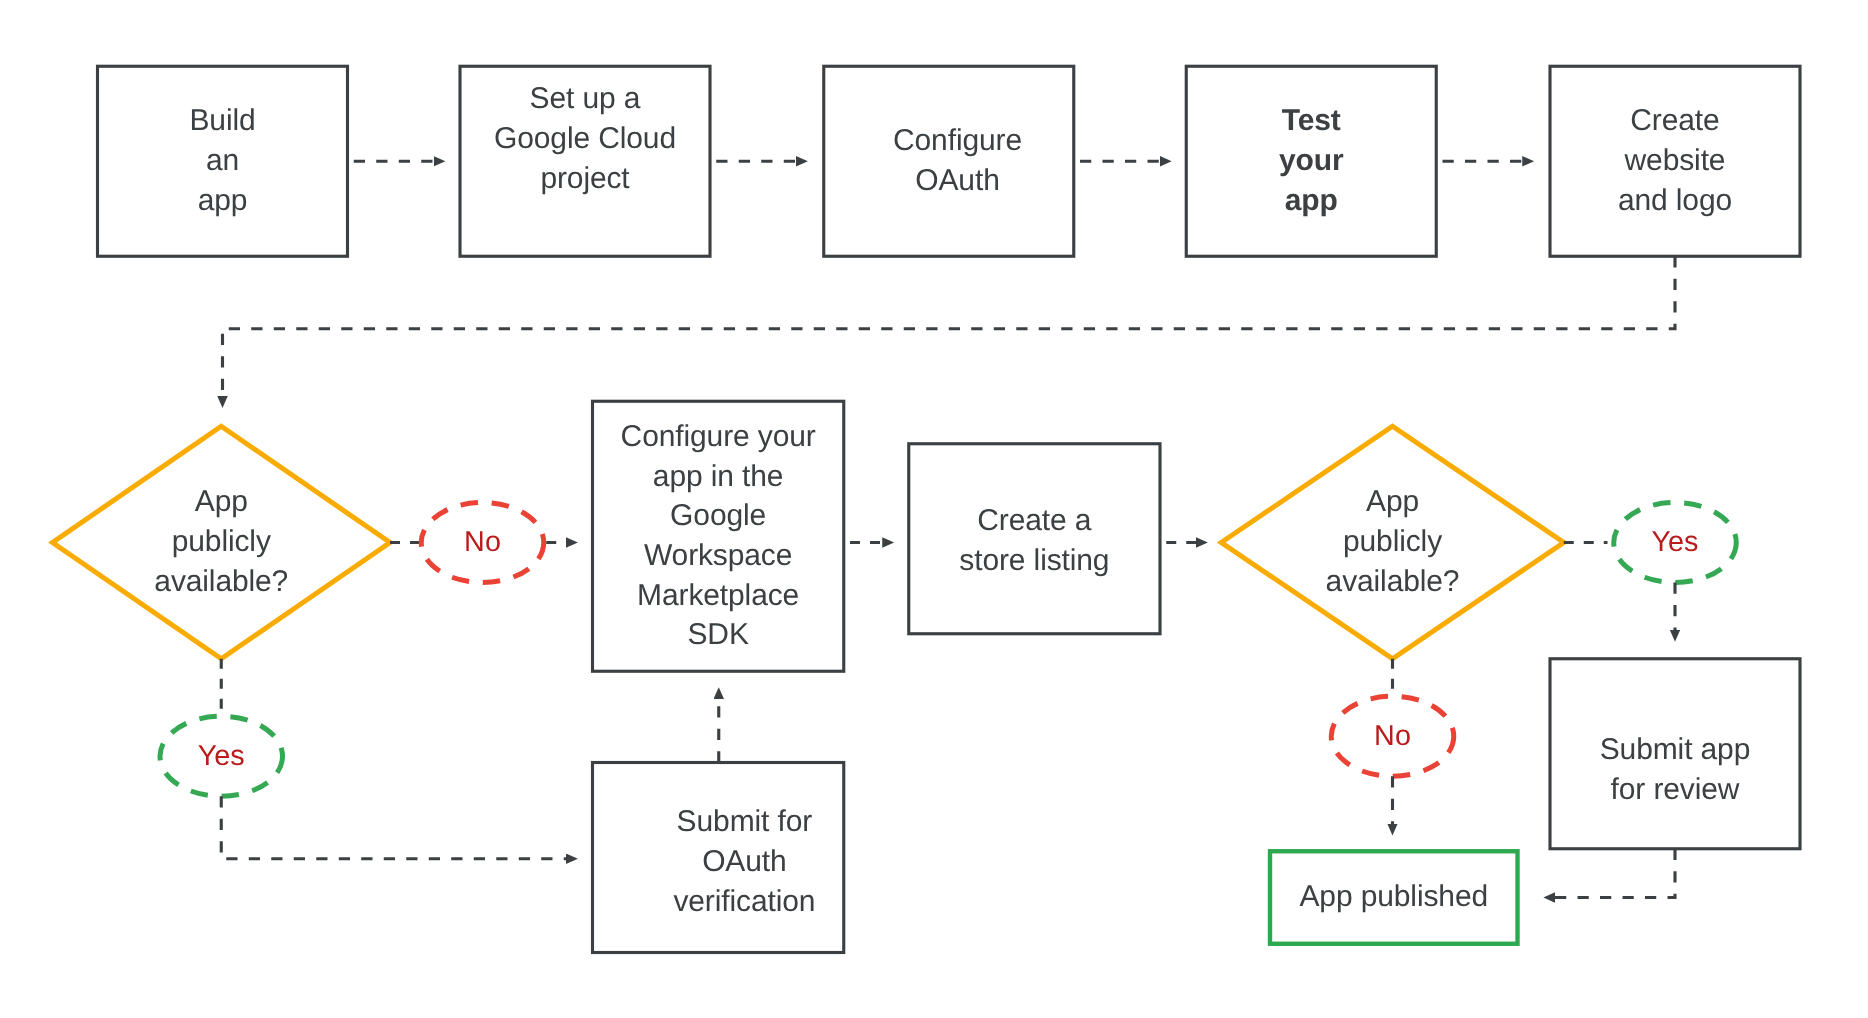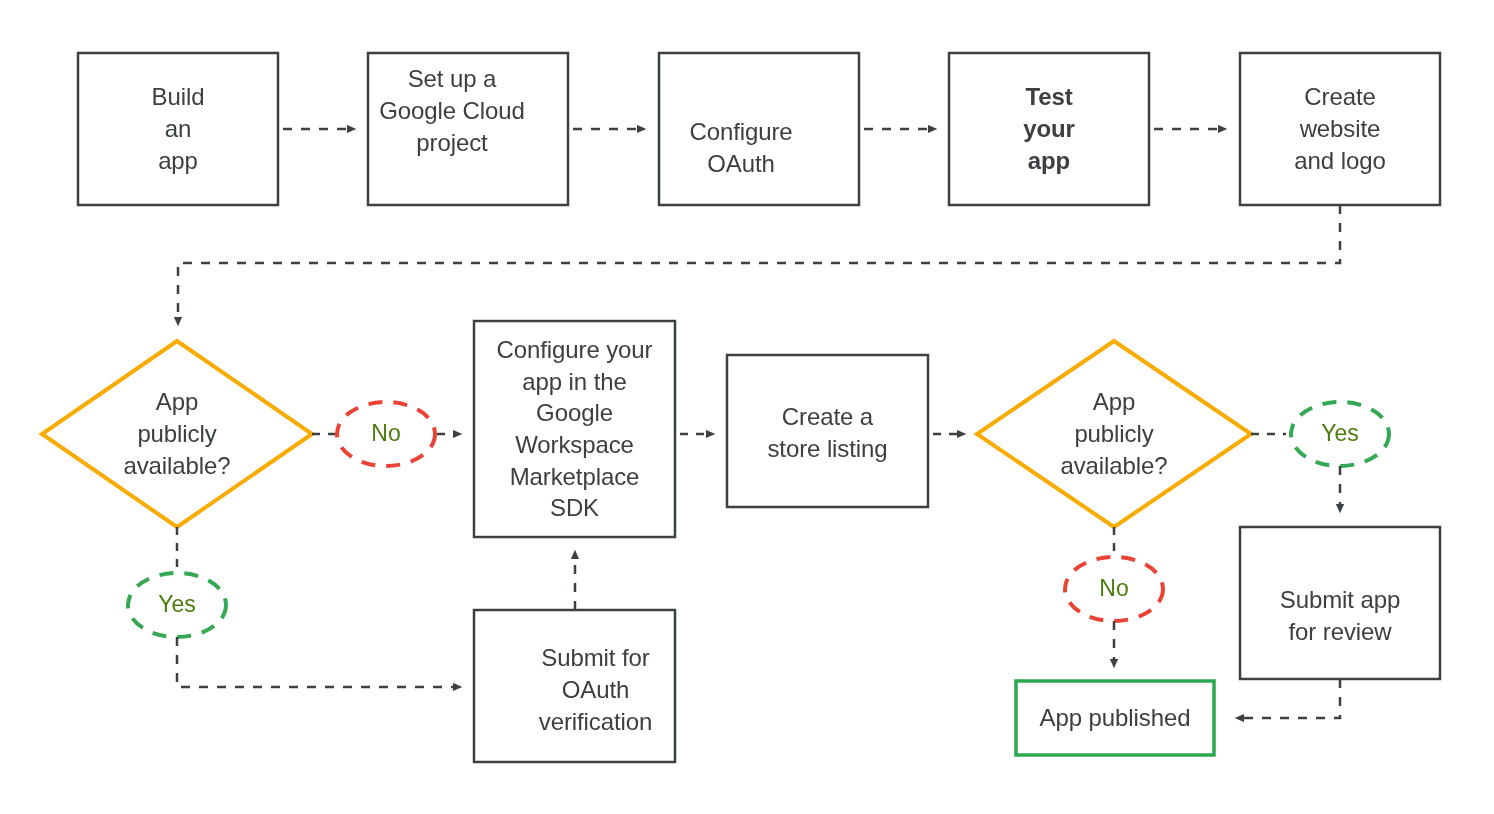--- a/index.html
+++ b/index.html
@@ -39,21 +39,21 @@
     letter-spacing: -0.1px;
     white-space: pre-line;
     pointer-events: none;
   }
   .edge-label-text {
     position: absolute;
     display: flex;
     align-items: center;
     justify-content: center;
     text-align: center;
-    color: #4d7c0f;
+    color: #b91c1c;
     font-family: "Liberation Sans", sans-serif;
     font-size: 23px;
     line-height: 1.2;
     pointer-events: none;
   }
   .terminal-text {
     font-size: 24px;
   }
 </style>
 </head>
@@ -126,25 +126,25 @@
     <ellipse cx="1114" cy="589" rx="49" ry="32" fill="#ffffff" stroke="#ea4335" stroke-width="4" stroke-dasharray="14 11"></ellipse>
     <path d="M1114,621 L1114,660" fill="none" stroke="#3c4043" stroke-width="2.5" stroke-dasharray="9 9" marker-end="url(#arrow-d)"></path>
 
     <rect x="1016" y="681" width="198" height="74" fill="#ffffff" stroke="#2ca84f" stroke-width="3.5"></rect>
   </svg>
 
   <div class="node-text" style="left:78px; top:53px; width:200px; height:152px;">Build
 an
 app</div>
 
-  <div class="node-text" style="left:352px; top:53px; width:200px; height:116px;">Set up a
+  <div class="node-text" style="left:368px; top:53px; width:200px; height:116px;">Set up a
 Google Cloud
 project</div>
 
-  <div class="node-text" style="left:659px; top:53px; width:164px; height:152px;margin-top:19px;">Configure
+  <div class="node-text" style="left:684px; top:53px; width:164px; height:152px;">Configure
 OAuth</div>
 
   <div class="node-text" style="left:949px; top:53px; width:200px; height:152px;font-weight:bold;">Test
 your
 app</div>
 
   <div class="node-text" style="left:1240px; top:53px; width:200px; height:152px;">Create
 website
 and logo</div>
 

